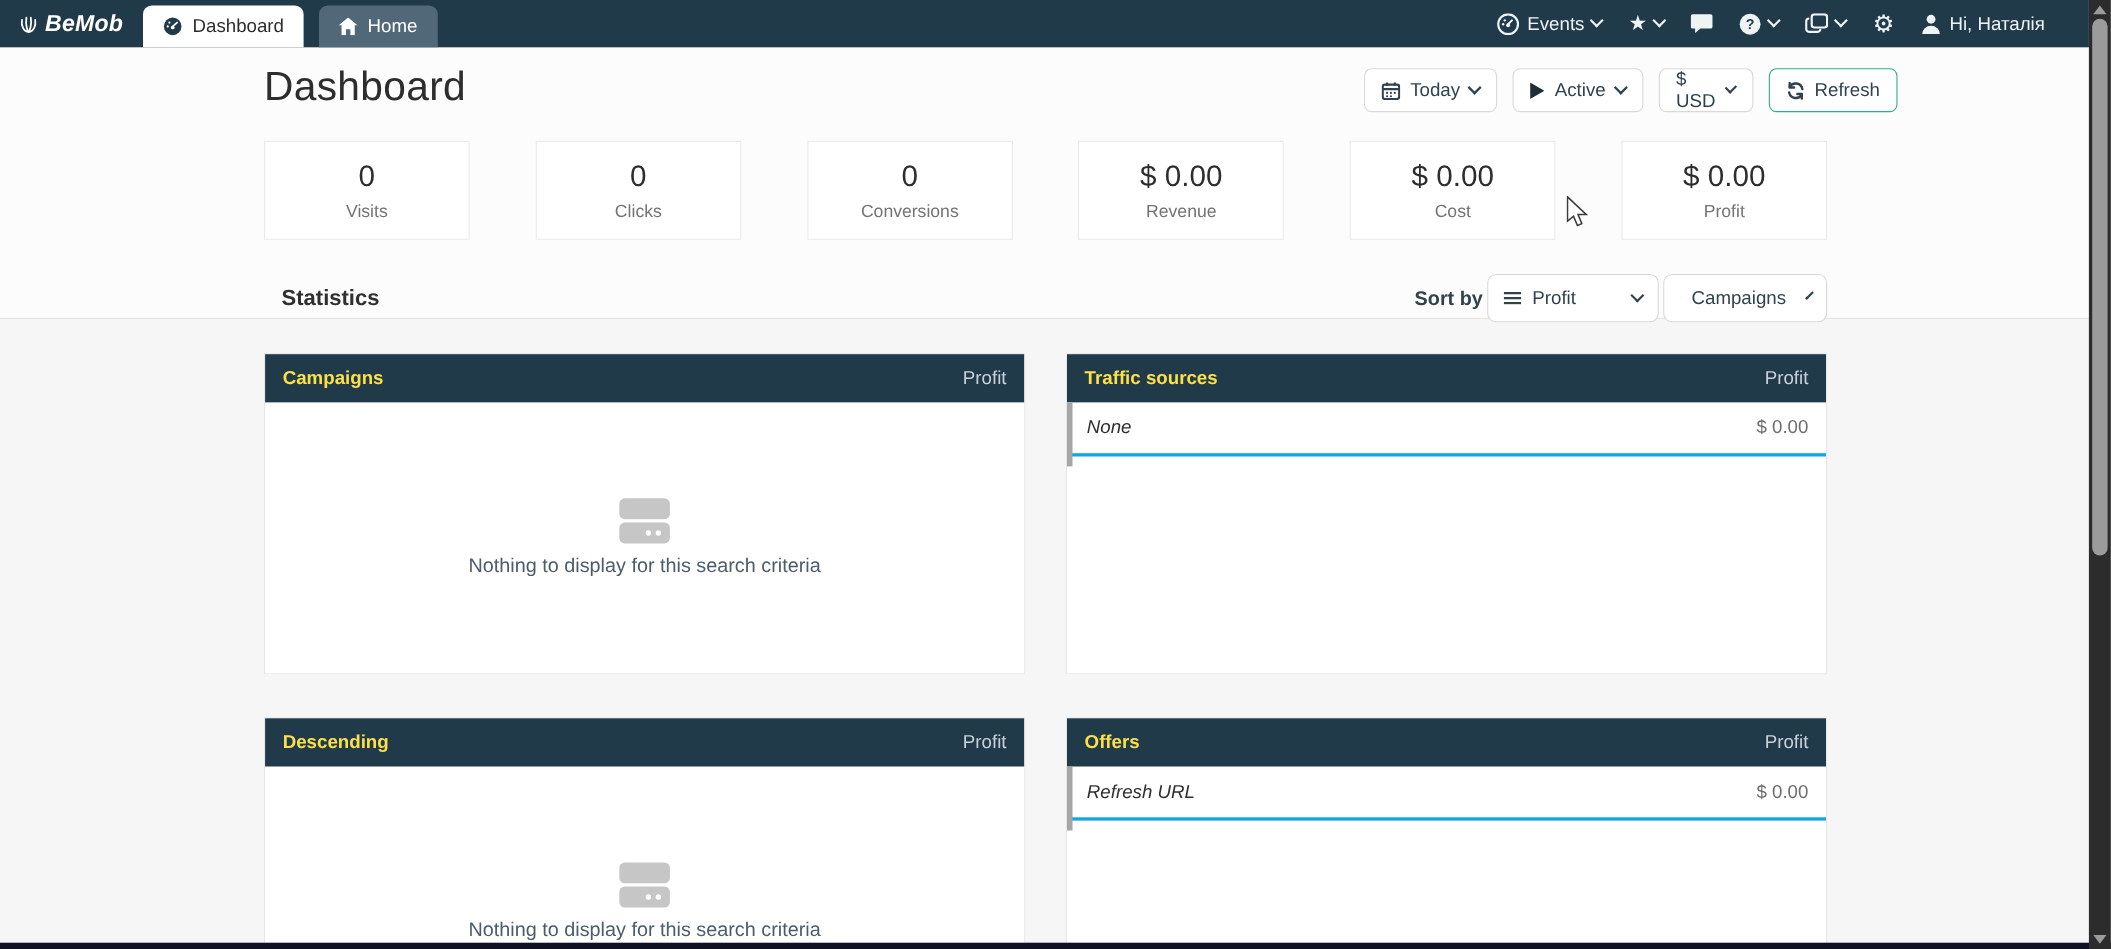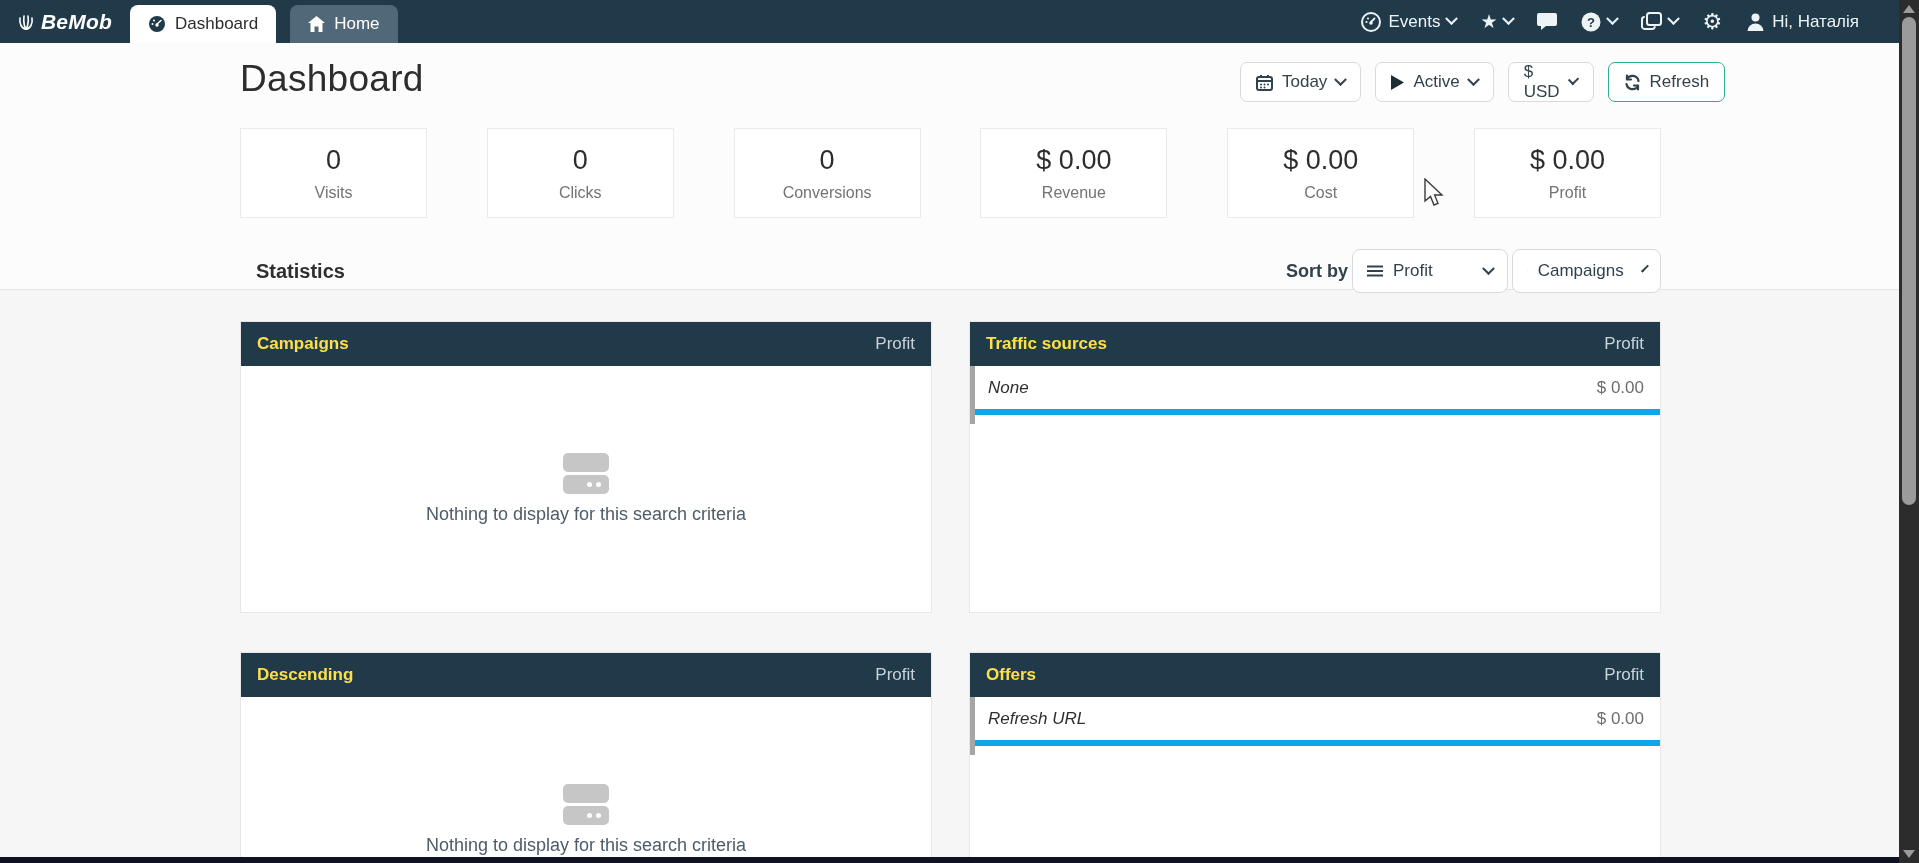--- a/index.html
+++ b/index.html
@@ -46,21 +46,21 @@
   .panel { position:absolute; width:692px; background:#fff; border:1px solid #e7e7e7; }
   .panel-head { height:44px; background:var(--topbar,#203a4a); display:flex; align-items:center; justify-content:space-between; padding:0 16px; }
   .panel-title { color:#fde047; font-weight:bold; font-size:17px; }
   .panel-metric { color:#c9d2d9; font-size:17px; }
   .panel-body { position:relative; height:246px; background:#fff; }
   .empty { height:100%; display:flex; flex-direction:column; align-items:center; justify-content:center; gap:10px; }
   .db-icon { display:flex; flex-direction:column; gap:3px; }
   .db-icon .bar { width:46px; height:19px; background:#c6c6c6; border-radius:5px; position:relative; }
   .db-icon .bar.dots::after { content:""; position:absolute; right:8px; top:7px; width:5px; height:5px; border-radius:50%; background:#fff; box-shadow:-9px 0 0 #fff; }
   .empty-text { font-size:18px; color:#4d5c6a; }
-  .p-row { position:relative; height:49px; display:flex; align-items:center; justify-content:space-between; padding:0 16px 0 18px; border-bottom:6px solid #0ea5e9; }
+  .p-row { position:relative; height:49px; display:flex; align-items:center; justify-content:space-between; padding:0 16px 0 18px; border-bottom:3px solid #0ea5e9; }
   .p-row .stripe { position:absolute; left:0; top:0; width:5px; height:58px; background:#a6a6a6; }
   .row-name { font-size:17px; font-style:italic; color:#2f2f2f; }
   .row-val { font-size:17px; color:#6d6d6d; }
 
   
   .scrollbar { position:absolute; right:0; top:0; width:20px; height:863px; background:#2c2c2c; z-index:9; }
   .sb-arrow-up, .sb-arrow-down { position:absolute; left:4px; width:0; height:0; border-left:6px solid transparent; border-right:6px solid transparent; }
   .sb-arrow-up { top:5px; border-bottom:8px solid #9b9b9b; }
   .sb-arrow-down { bottom:5px; border-top:8px solid #9b9b9b; }
   .sb-thumb { position:absolute; left:3px; top:17px; width:14px; height:488px; background:#9b9b9b; border-radius:7px; }

